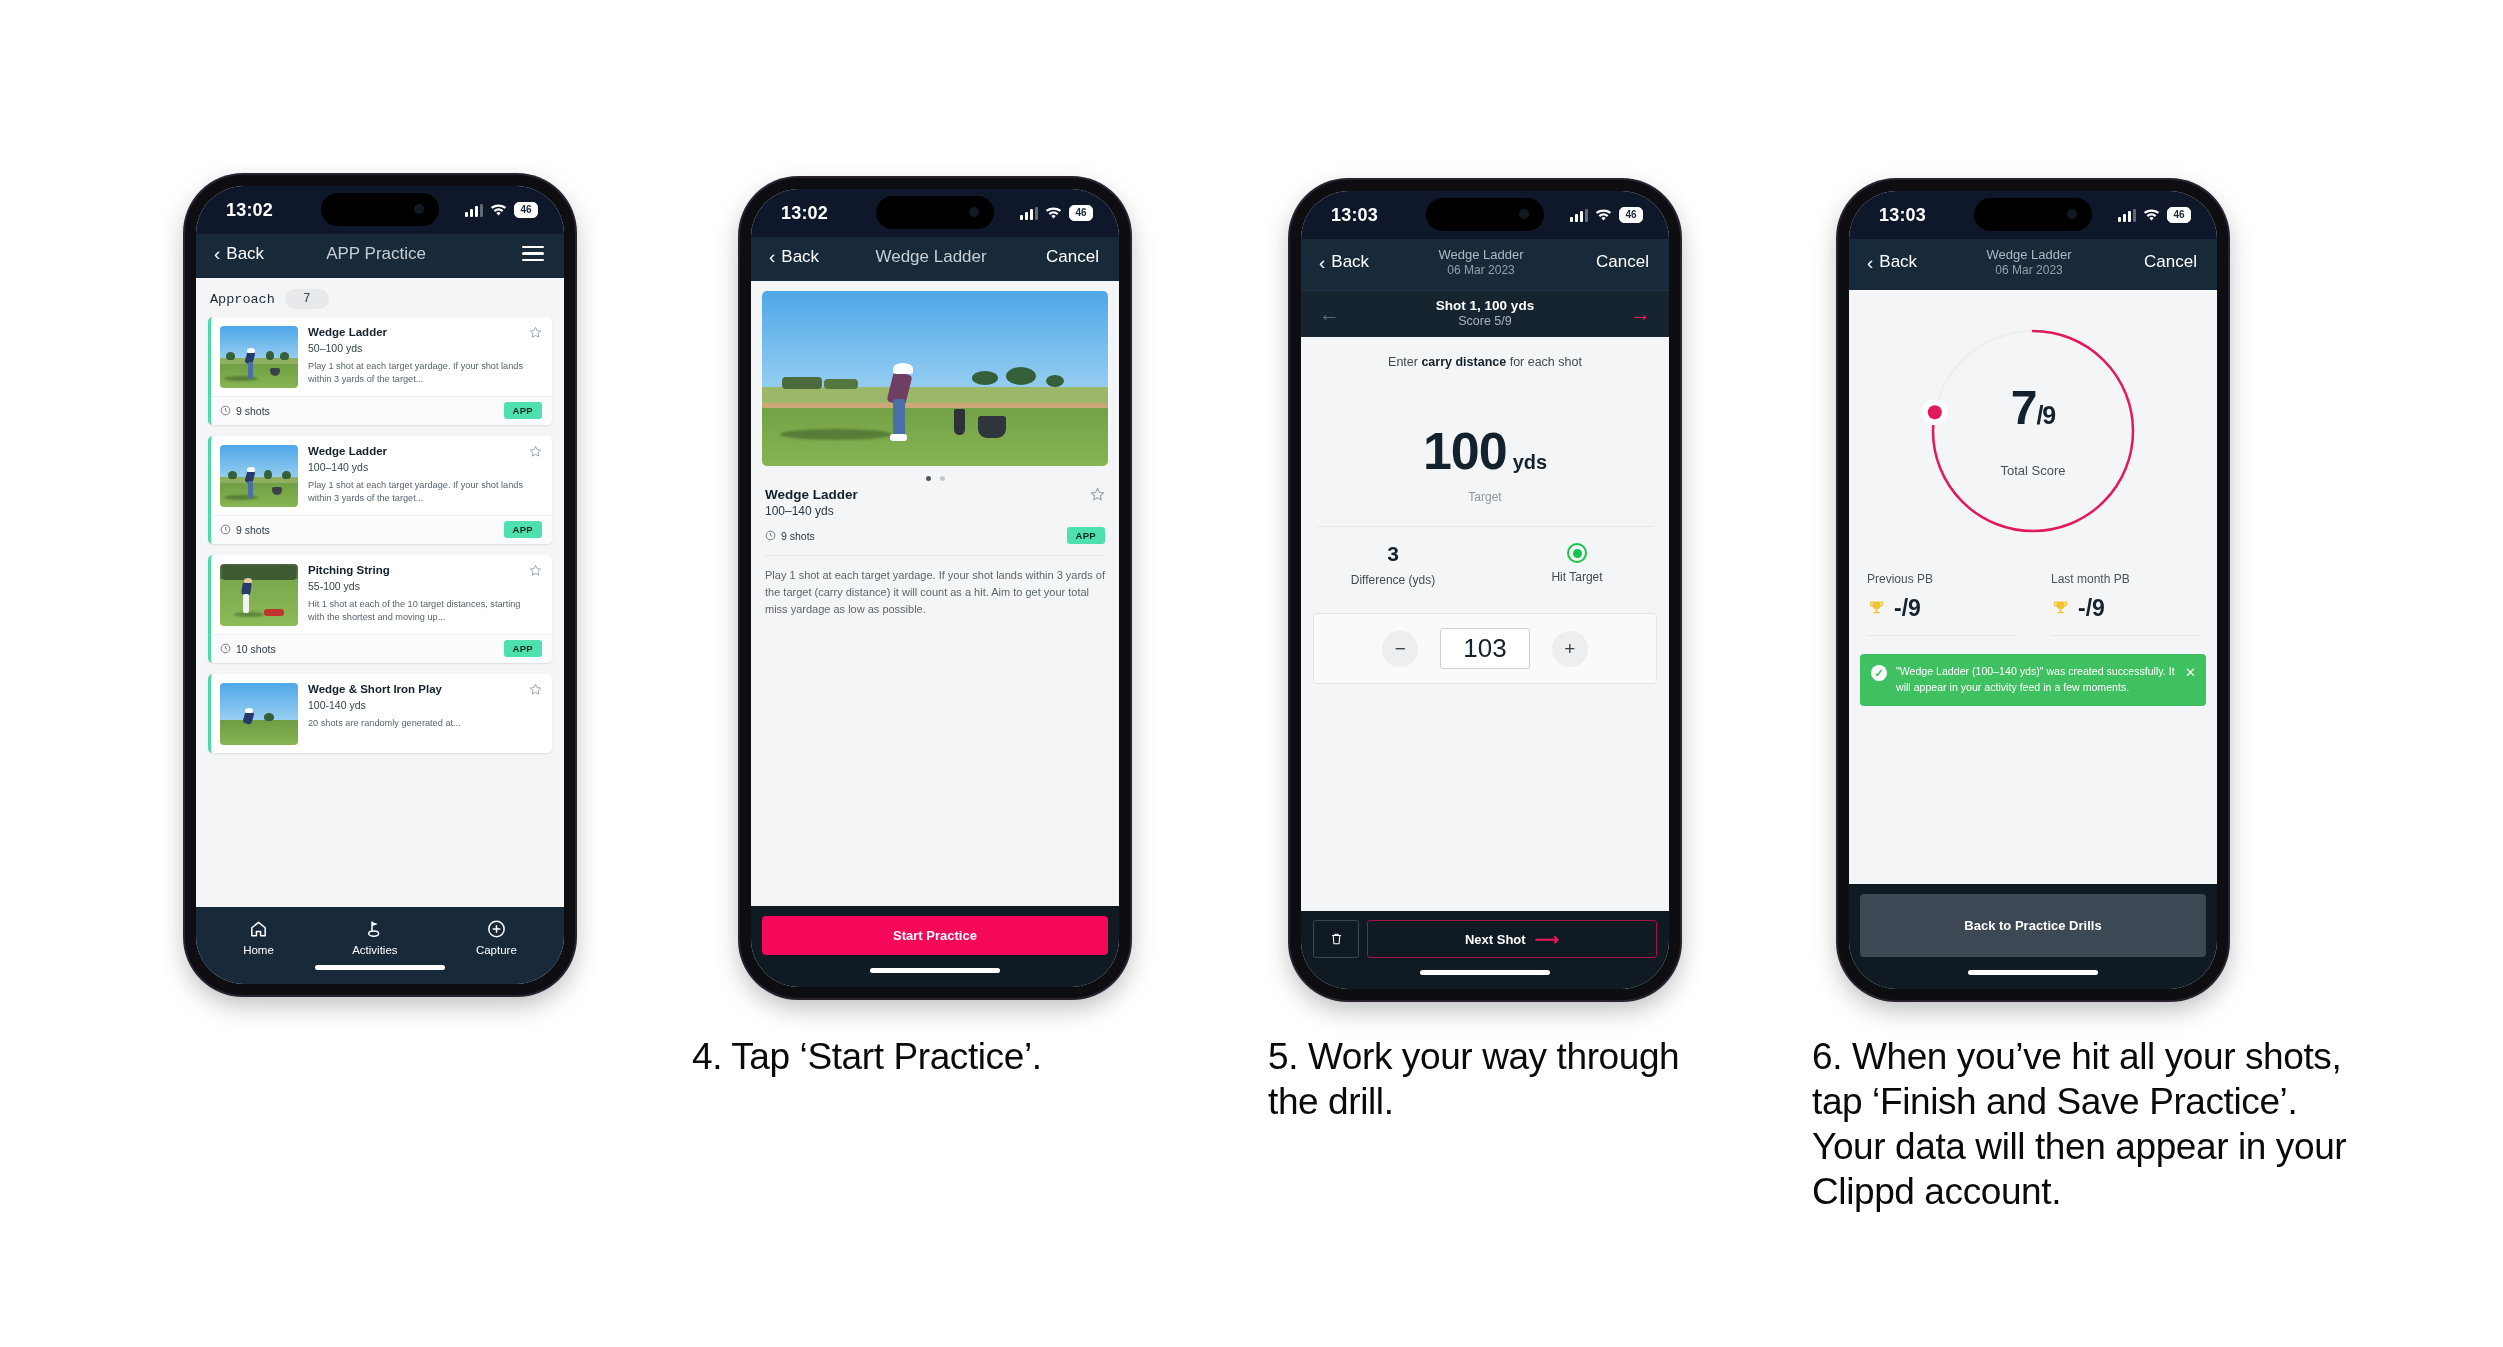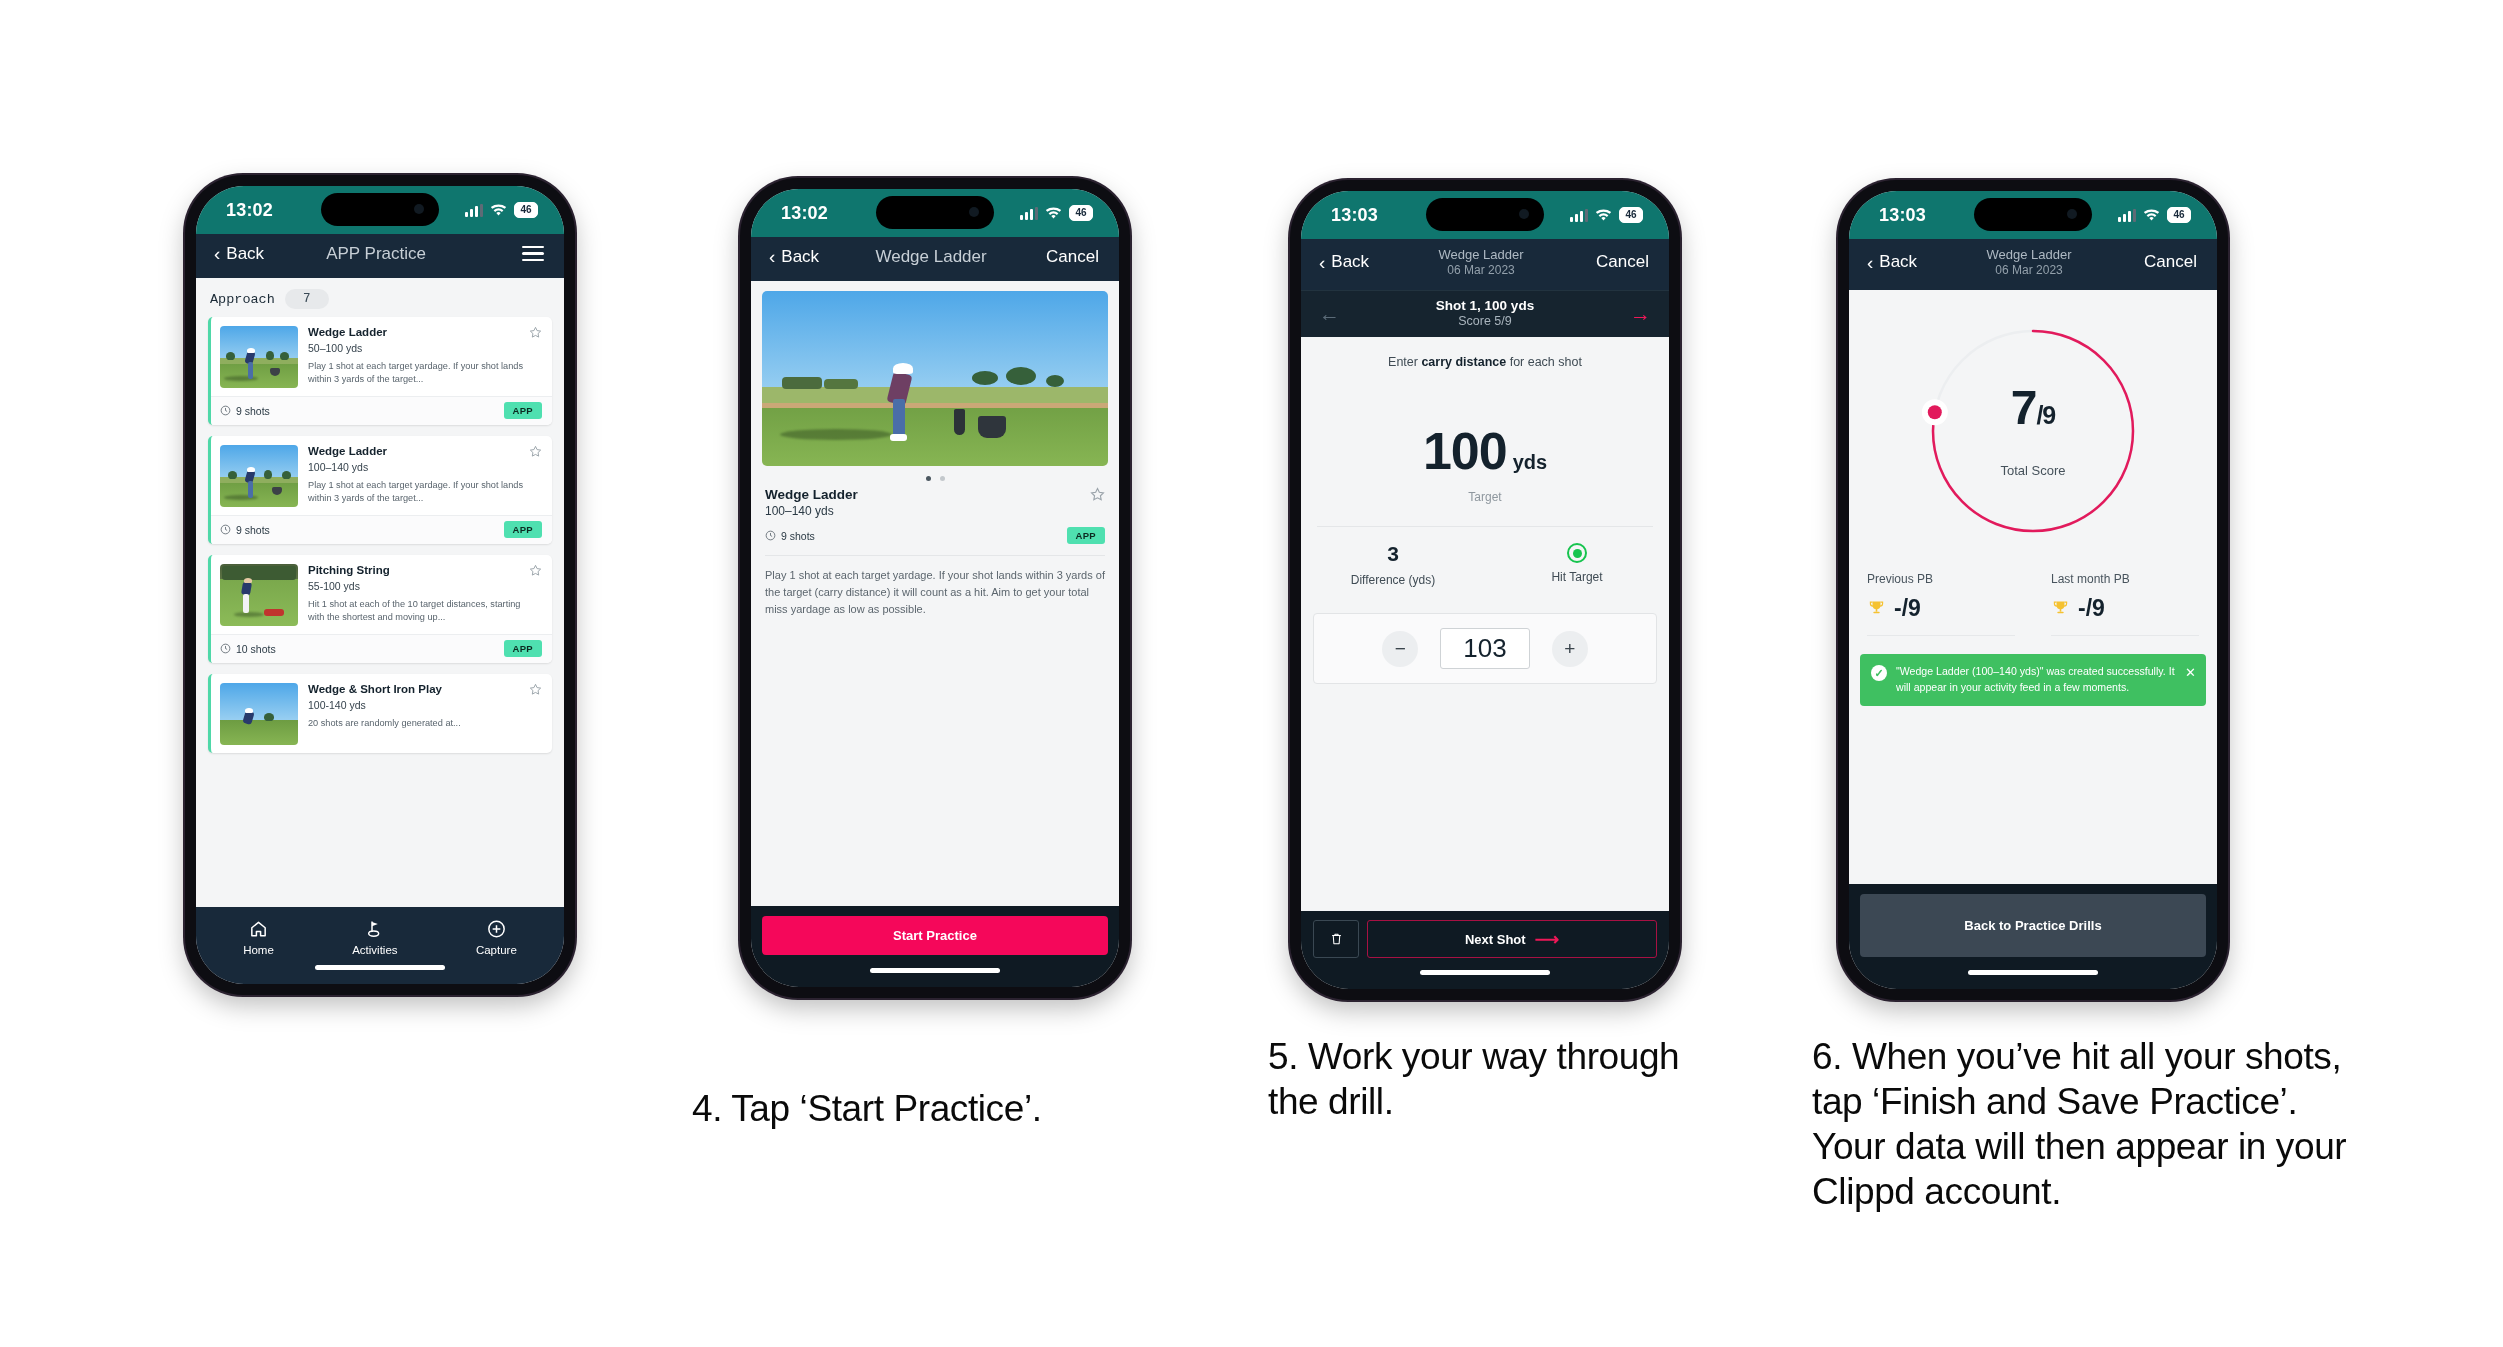--- a/index.html
+++ b/index.html
@@ -19,21 +19,21 @@
   }
   .screen {
     position:relative; width:100%; height:100%;
     border-radius:48px; overflow:hidden;
     background:#f4f5f6; display:flex; flex-direction:column;
   }
 
   
   .statusbar {
     position:relative; height:48px; flex:0 0 48px;
-    background:#0f766e; color:#fff;
+    background:#0f172a; color:#fff;
     display:flex; align-items:center; justify-content:space-between;
     padding:0 26px 0 30px;
   }
   .sb-time { font-size:18px; font-weight:700; letter-spacing:.2px; }
   .notch {
     position:absolute; left:50%; top:7px; transform:translateX(-50%);
     width:118px; height:33px; border-radius:18px; background:#000;
   }
   .notch:after{ content:""; position:absolute; right:15px; top:11px; width:10px;height:10px;border-radius:50%;background:#111a22; }
   .sb-right { display:flex; align-items:center; gap:7px; }
@@ -689,17 +689,17 @@
       <div class="footdark">
         <div class="greybtn">Back to Practice Drills</div>
       </div>
       <div class="homebar dark">
           <i></i>
         </div>
 
     </div>
   </div>
 
-  <div class="caption" style="left:692px; top:1086px; width:440px;">4. Tap ‘Start Practice’.</div>
+  <div class="caption" style="left:692px; top:1034px; width:440px;">4. Tap ‘Start Practice’.</div>
   <div class="caption" style="left:1268px; top:1034px; width:420px;">5. Work your way through the drill.</div>
   <div class="caption" style="left:1812px; top:1034px; width:535px;">6. When you’ve hit all your shots, tap ‘Finish and Save Practice’. Your data will then appear in your Clippd account.</div>
 
 </div>
 
 </body></html>

